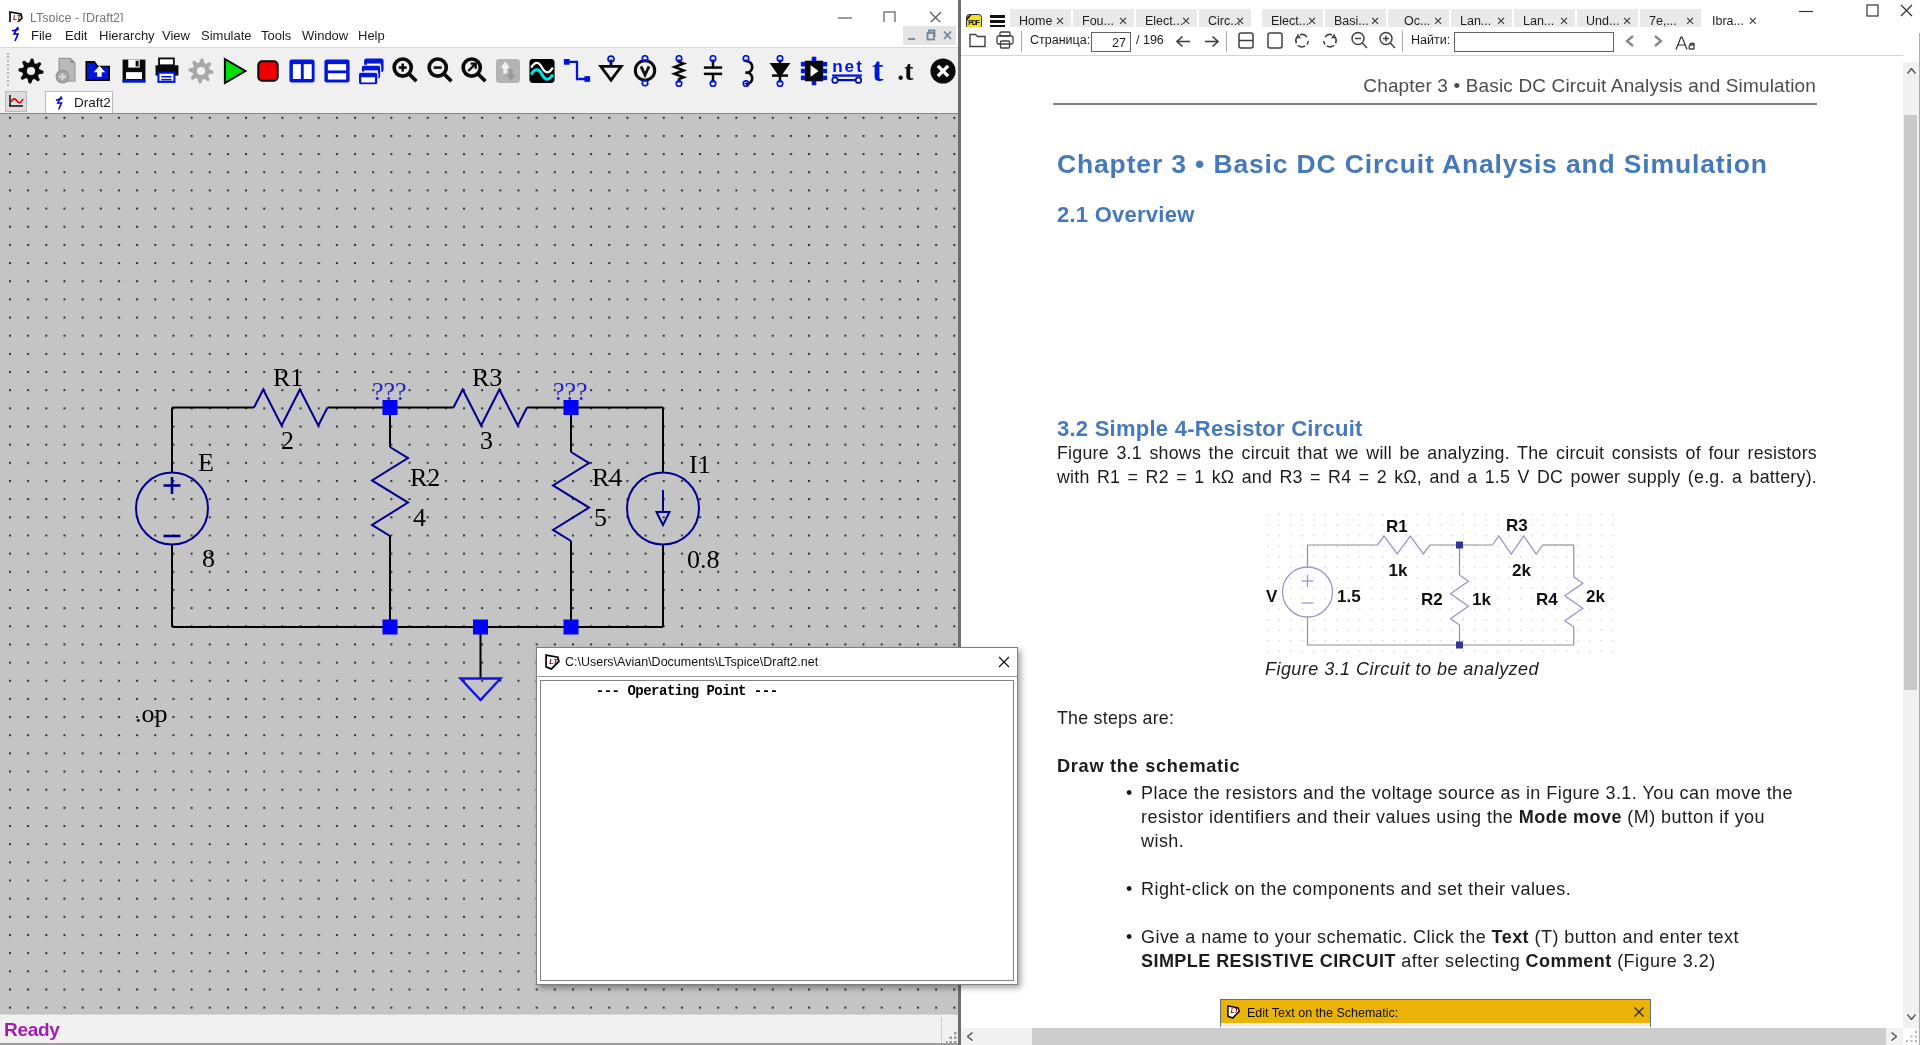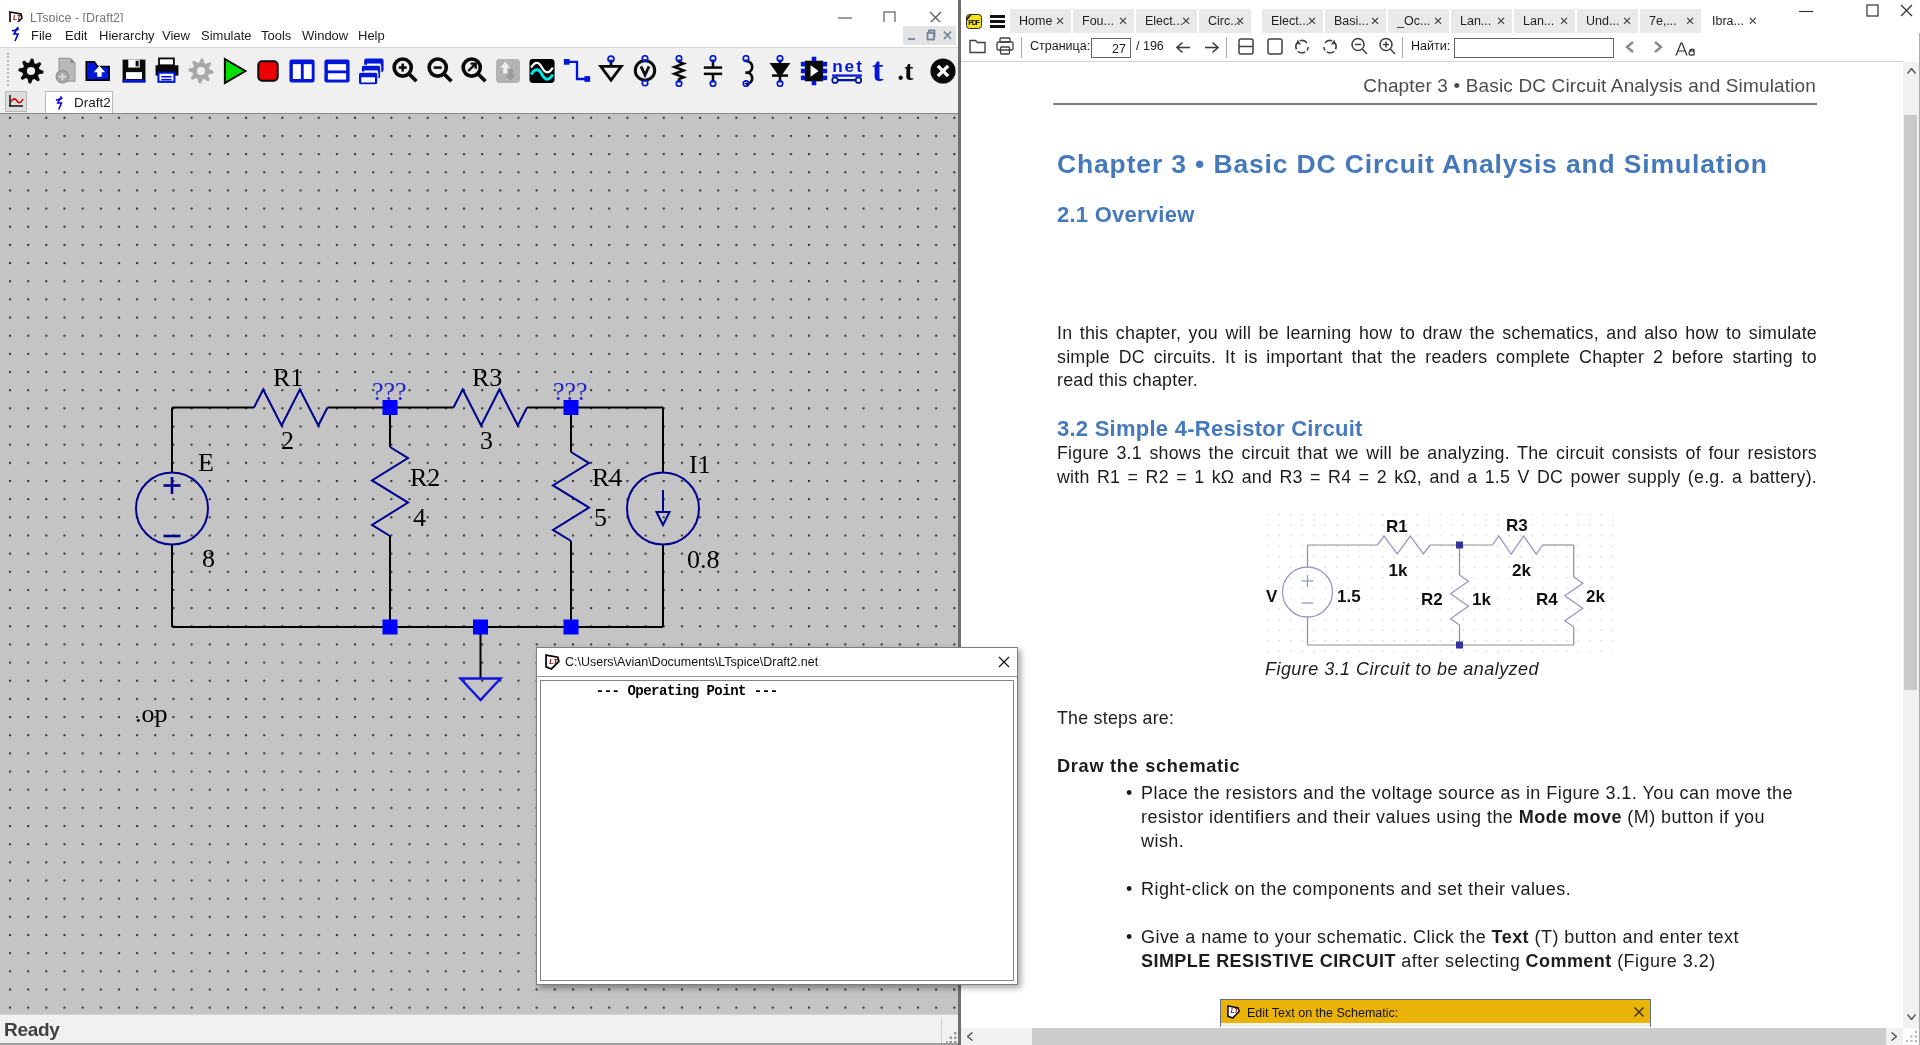--- a/index.html
+++ b/index.html
@@ -12,39 +12,39 @@
   #lt-title .txt{position:absolute;left:30px;top:4px;font-size:12.5px;color:#767676;}
   #lt-menu{position:absolute;left:0;top:22px;width:958px;height:25px;background:#fff;}
   .menuitem{position:absolute;top:6px;font-size:13px;color:#1c1c1c;}
   #lt-toolbar{position:absolute;left:0;top:47px;width:958px;height:44px;background:#f0f0f0;
      border-top:1px solid #d9d9d9;box-sizing:border-box;}
   #lt-tabs{position:absolute;left:0;top:91px;width:958px;height:22px;background:#f0f0f0;padding-left:16px;}
   #lt-canvas{position:absolute;left:0;top:113px;width:958px;height:901px;background:#c4c4c4;
      border-top:1px solid #898989;box-sizing:border-box;overflow:hidden;}
   #lt-status{position:absolute;left:0;top:1014px;width:958px;height:31px;background:#f1f1f1;
      border-top:1px solid #d4d4d4;box-sizing:border-box;}
-  #lt-status .ready{position:absolute;left:4px;top:4px;font-size:19px;font-weight:bold;letter-spacing:-0.3px;color:#404040;}
+  #lt-status .ready{position:absolute;left:4px;top:4px;font-size:19px;font-weight:bold;letter-spacing:-0.3px;color:#a21caf;}
   
   #divider{position:absolute;left:958px;top:0;width:3px;height:1045px;background:#6e6e6e;}
   
   #net-win{position:absolute;left:536px;top:647px;z-index:30;width:482px;height:338px;background:#fff;
      border:1px solid #7e7e7e;box-sizing:border-box;box-shadow:3px 3px 6px rgba(0,0,0,0.35);}
   #net-title{position:absolute;left:0;top:0;width:100%;height:29px;background:#fff;
      border-bottom:1px solid #9a9a9a;box-sizing:border-box;}
   #net-title .txt{position:absolute;left:28px;top:7px;font-size:12.5px;color:#111;}
   #net-body{position:absolute;left:3px;top:32px;right:3px;bottom:3px;border:1px solid #828282;
      background:#fff;overflow:hidden;}
   #net-body pre{margin:0;font-family:"Liberation Mono",monospace;font-weight:bold;
      font-size:14px;line-height:16px;letter-spacing:-0.5px;color:#000;}
   
   #pdf{position:absolute;left:961px;top:0;width:959px;height:1045px;background:#fff;}
   .tab{position:absolute;top:9px;height:24px;background:#e9e9e9;}
   .tab .lbl{position:absolute;left:9px;top:4.5px;font-size:12.5px;color:#1f1f1f;}
   .tab .x{position:absolute;right:6px;top:5px;font-size:11.5px;color:#3a3a3a;}
-  #pdf-toolbar{position:absolute;left:0;top:33px;z-index:3;width:942px;height:29px;background:#fff;
+  #pdf-toolbar{position:absolute;left:0;top:27px;z-index:3;width:942px;height:29px;background:#fff;
      border-bottom:1px solid #d5d5d5;box-sizing:border-box;text-align:center;}
   .tbtxt{position:absolute;top:6px;font-size:12.5px;color:#1a1a1a;}
   .tbsep{position:absolute;top:4px;width:1px;height:21px;background:#a9a9a9;}
   
   #pdf-page{position:absolute;left:0px;top:0px;width:942px;height:1027px;background:#fff;overflow:hidden;z-index:1;}
   #hdr{position:absolute;right:87px;top:76px;font-size:19px;line-height:19px;color:#4c4c4c;letter-spacing:0.15px;}
   #hdr-rule{position:absolute;left:92px;top:103px;width:764px;height:2px;background:#7f7f7f;}
   .h1{position:absolute;left:96px;top:151px;font-size:26.5px;line-height:26.5px;font-weight:bold;color:#4579bb;letter-spacing:0.85px;}
   .h2{position:absolute;font-size:22px;line-height:22px;font-weight:bold;color:#4579bb;letter-spacing:0.25px;}
   .body-par{position:absolute;left:96px;width:760px;font-size:17.8px;line-height:23.5px;color:#1c1c1c;letter-spacing:0.25px;}
@@ -526,25 +526,20 @@
 <path d="M1 13.5 L6 1 L7 1 L12 13.5 M3 9 L10 9"></path>
 <path d="M14.5 8.5 q2 -2.2 4.5 -1 l0 6 m0 -4.5 q-5 -1 -5 2.5 q0 2.5 5 1.2"></path>
         </g>
       </svg>
   </div>
   <div id="pdf-page">
     <div id="hdr">Chapter 3 • Basic DC Circuit Analysis and Simulation</div>
     <div id="hdr-rule"></div>
     <div class="h1">Chapter 3 • Basic DC Circuit Analysis and Simulation</div>
     <div class="h2" style="left:96px;top:204px">2.1 Overview</div>
-    <div class="body-par" style="top:322px">
-<div class="jl">In this chapter, you will be learning how to draw the schematics, and also how to simulate</div>
-<div class="jl">simple DC circuits. It is important that the readers complete Chapter 2 before starting to</div>
-<div>read this chapter.</div>
-      </div>
     <div class="h2" style="left:96px;top:418px">3.2 Simple 4-Resistor Circuit</div>
     <div class="body-par" style="top:442px">
 <div class="jl">Figure 3.1 shows the circuit that we will be analyzing. The circuit consists of four resistors</div>
 <div class="jl">with R1 = R2 = 1 kΩ and R3 = R4 = 2 kΩ, and a 1.5 V DC power supply (e.g. a battery).</div>
       </div>
     <svg class="abs" style="left:304px;top:508px" width="350" height="145" viewBox="0 0 350 145">
         <rect x="0" y="0" width="350" height="145" fill="#fff"></rect>
         <g fill="#d4d4de">
           <rect x="2.0" y="6.0" width="1.4" height="1.4"></rect>
           <rect x="13.5" y="6.0" width="1.4" height="1.4"></rect>

